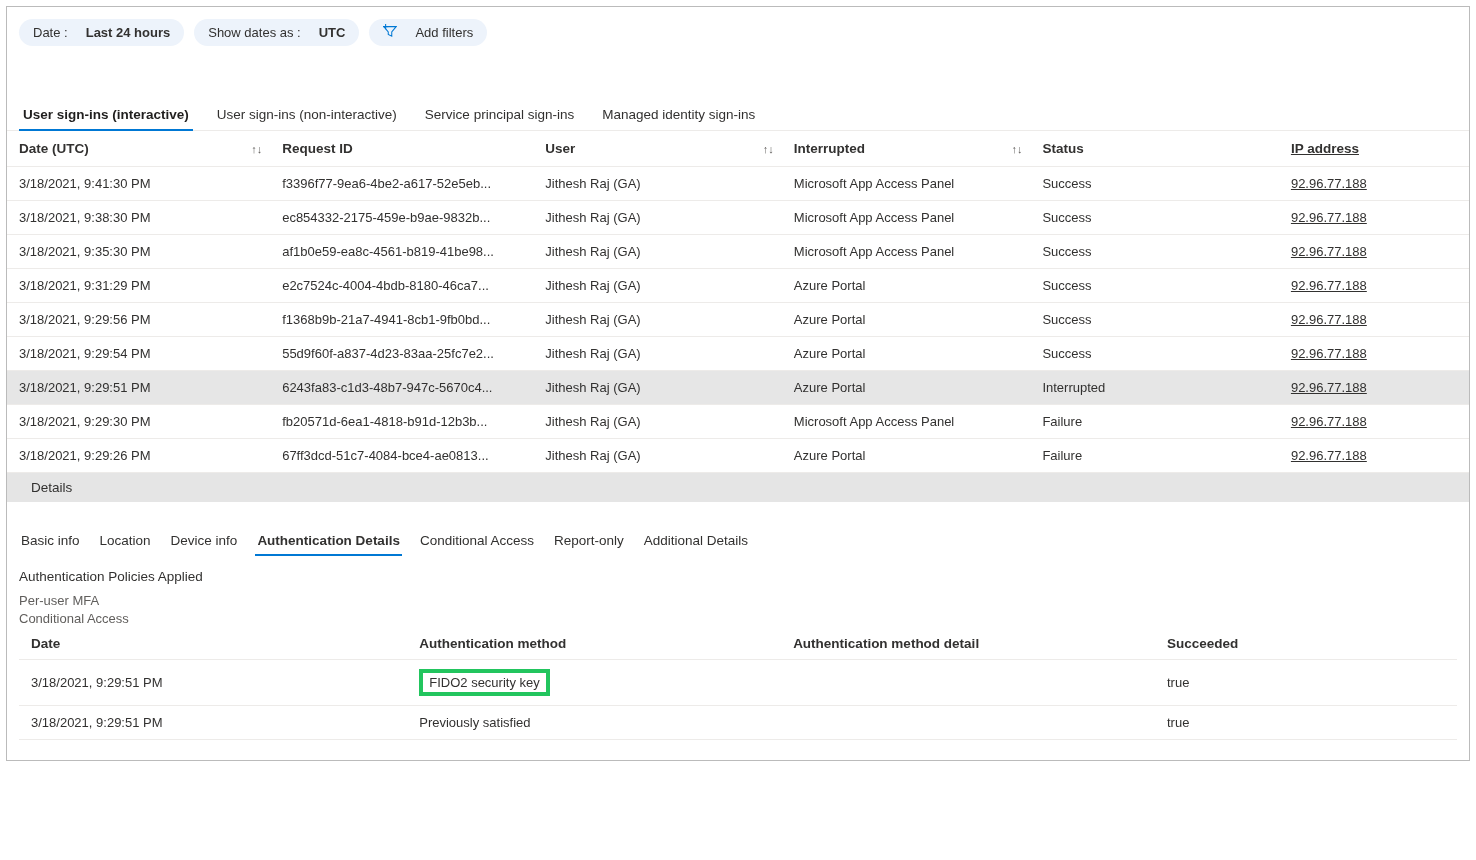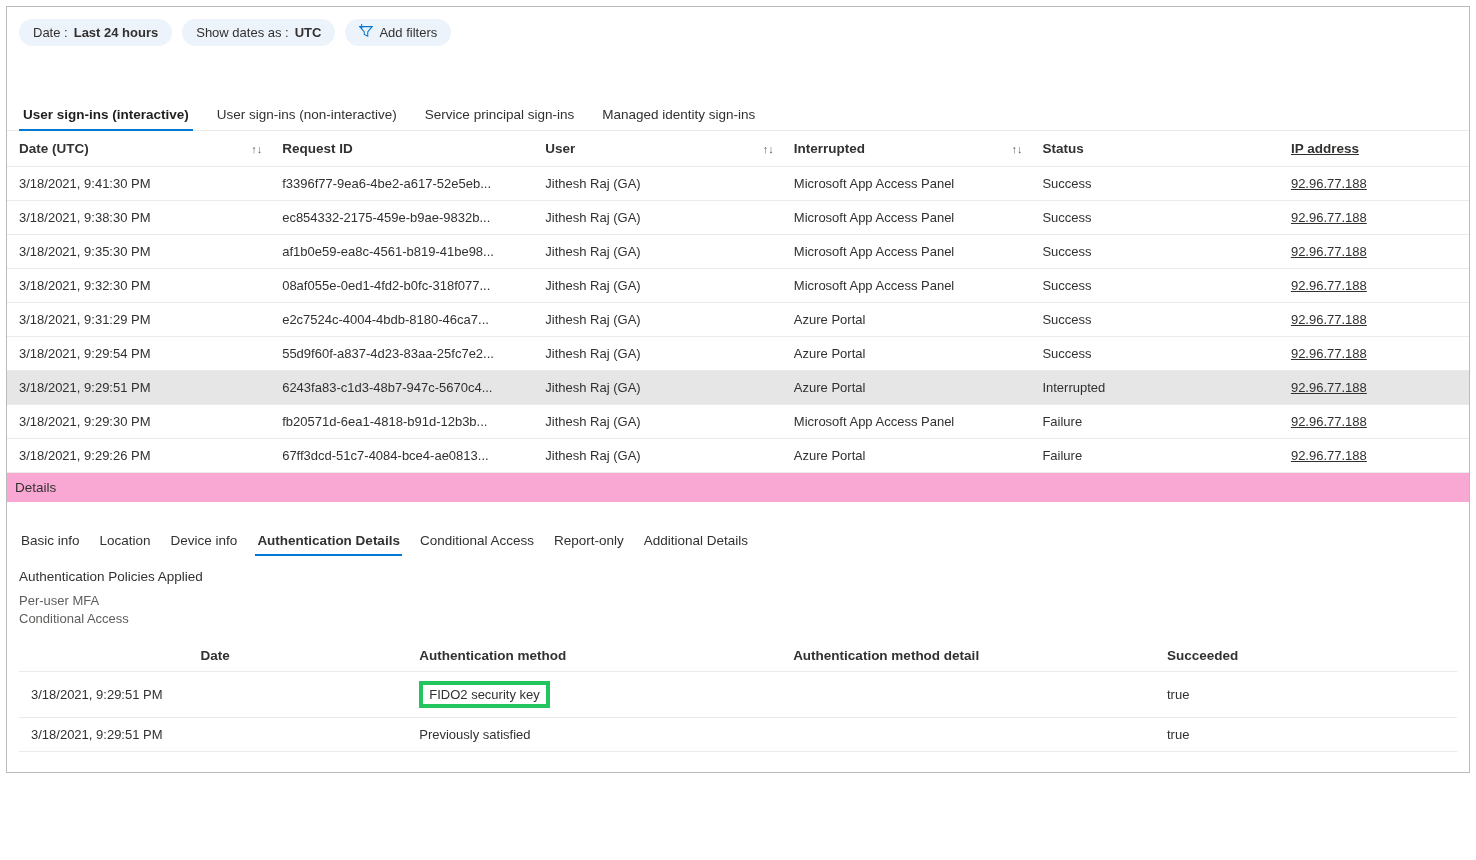--- a/index.html
+++ b/index.html
@@ -1,48 +1,48 @@
 <!DOCTYPE html>
 <html><head>
 <meta charset="utf-8">
 <style>
   * { box-sizing: border-box; margin: 0; padding: 0; }
   body { font-family: "Segoe UI", Arial, sans-serif; font-size: 13px; color: #323130; background: #fff; padding: 6px; }
   .container { border: 1px solid #bbb; padding: 8px 0 20px 0; }
   .filter-bar { display: flex; gap: 10px; padding: 4px 12px 10px 12px; }
-  .filter-pill { background: #edf3fb; border-radius: 16px; padding: 5px 14px; font-size: 13px; color: #323130; cursor: pointer; display: inline-flex; align-items: center; gap: 6px; }
+  .filter-pill { background: #edf3fb; border-radius: 16px; padding: 5px 14px; font-size: 13px; color: #323130; cursor: pointer; display: inline-flex; align-items: center; gap: 18px; }
   .filter-pill .bold { font-weight: 600; }
   .filter-pill .icon { color: #0078d4; }
   .tabs { display: flex; gap: 20px; padding: 0 12px; border-bottom: 1px solid #edebe9; margin-top: 43px; }
   .tab { padding: 8px 4px 8px 4px; cursor: pointer; font-size: 13.5px; color: #323130; position: relative; }
   .tab.active { font-weight: 600; color: #201f1e; }
   .tab.active::after { content:""; position:absolute; left:0; right:0; bottom:-1px; height:2px; background:#0078d4; }
   table { width: 100%; border-collapse: collapse; }
   thead th { text-align: left; font-weight: 600; font-size: 13.5px; padding: 10px 8px 10px 12px; border-bottom: 1px solid #edebe9; position: relative; }
   .sort-icon { color: #605e5c; font-size: 11px; position: absolute; right: 8px; top: 12px; }
   tbody td { padding: 9px 8px 9px 12px; border-bottom: 1px solid #edebe9; font-size: 13px; color: #323130; white-space: nowrap; overflow: hidden; text-overflow: ellipsis; }
   tbody tr.selected { background: #e6e6e6; }
   .col-date { width: 18%; }
   .col-req { width: 18%; max-width: 0; }
   .col-user { width: 17%; }
   .col-app { width: 17%; }
   .col-status { width: 17%; }
   .col-ip { width: 13%; text-decoration: underline; }
-  .details-header { background: #f9a8d4; padding: 7px 8px; font-size: 13.5px; color: #323130; }
+  .details-header { background: #e5e5e5; padding: 7px 24px; font-size: 13.5px; color: #323130; }
   .detail-tabs { display: flex; gap: 16px; padding: 25px 12px 0 12px; border-bottom: 1px solid #fff; }
   .dtab { padding: 6px 2px 8px 2px; cursor: pointer; font-size: 13.5px; color: #323130; position: relative; }
   .dtab.active { font-weight: 600; }
   .dtab.active::after { content:""; position:absolute; left:0; right:0; bottom:0; height:2px; background:#0078d4; }
   .detail-body { padding: 12px 12px 0 12px; }
   .policies-label { font-size: 13.5px; margin-bottom: 8px; }
-  .policies-list { color: #605e5c; font-size: 13px; line-height: 1.4; margin-bottom: 12px; }
+  .policies-list { color: #605e5c; font-size: 13px; line-height: 1.4; margin-bottom: 0; }
   .auth-table thead th { font-weight:600; padding: 8px 8px 8px 12px; border-bottom: 1px solid #edebe9; }
   .auth-table tbody td { padding: 9px 8px 9px 12px; border-bottom: 1px solid #edebe9; }
   .highlight-box { border: 4px solid #22c55e; display: inline-block; padding: 2px 6px; }
-  .a-date { width: 27%; text-align: center; }
+  .a-date { width: 27%; }
   .a-method { width: 26%; margin-top: 40px; }
   .a-detail { width: 26%; }
   .a-succ { width: 21%; }
 </style>
 </head>
 <body>
 
 <div class="container">
 
   <div class="filter-bar">
@@ -118,30 +118,30 @@
         </tr>
         <tr>
           <td class="col-date">3/18/2021, 9:35:30 PM</td>
           <td class="col-req">af1b0e59-ea8c-4561-b819-41be98...</td>
           <td class="col-user">Jithesh Raj (GA)</td>
           <td class="col-app">Microsoft App Access Panel</td>
           <td class="col-status">Success</td>
           <td class="col-ip">92.96.77.188</td>
         </tr>
         <tr>
-          <td class="col-date">3/18/2021, 9:32:30 PM</td>
-          <td class="col-req">08af055e-0ed1-4fd2-b0fc-318f077...</td>
-          <td class="col-user">Jithesh Raj (GA)</td>
-          <td class="col-app">Microsoft App Access Panel</td>
-          <td class="col-status">Success</td>
-          <td class="col-ip">92.96.77.188</td>
-        </tr>
-        <tr>
           <td class="col-date">3/18/2021, 9:31:29 PM</td>
           <td class="col-req">e2c7524c-4004-4bdb-8180-46ca7...</td>
+          <td class="col-user">Jithesh Raj (GA)</td>
+          <td class="col-app">Azure Portal</td>
+          <td class="col-status">Success</td>
+          <td class="col-ip">92.96.77.188</td>
+        </tr>
+        <tr>
+          <td class="col-date">3/18/2021, 9:29:56 PM</td>
+          <td class="col-req">f1368b9b-21a7-4941-8cb1-9fb0bd...</td>
           <td class="col-user">Jithesh Raj (GA)</td>
           <td class="col-app">Azure Portal</td>
           <td class="col-status">Success</td>
           <td class="col-ip">92.96.77.188</td>
         </tr>
         <tr>
           <td class="col-date">3/18/2021, 9:29:54 PM</td>
           <td class="col-req">55d9f60f-a837-4d23-83aa-25fc7e2...</td>
           <td class="col-user">Jithesh Raj (GA)</td>
           <td class="col-app">Azure Portal</td>

